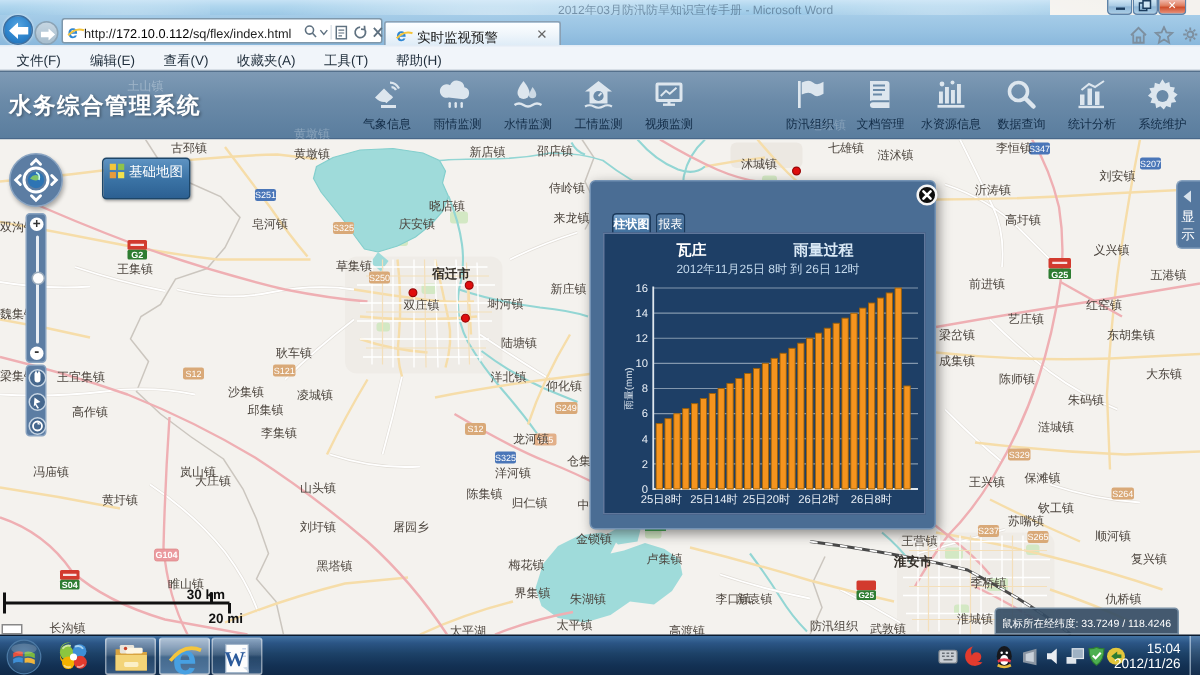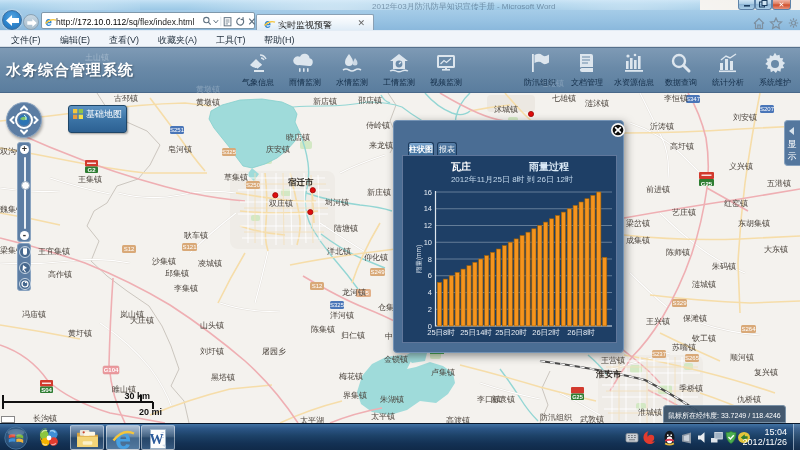--- a/index.html
+++ b/index.html
@@ -545,21 +545,21 @@
     <span class="mlbl" style="left:371px;top:318px;">太平镇</span>
     <span class="mlbl" style="left:431px;top:274px;">卢集镇</span>
     <span class="mlbl" style="left:477px;top:273px;margin-top:28px;">李口镇</span>
     <span class="mlbl" style="left:491px;top:301px;">新袁镇</span>
     <span class="mlbl" style="left:446px;top:322px;">高渡镇</span>
     <span class="mlbl" style="left:540px;top:319px;">防汛组织</span>
     <span class="mlbl" style="left:601px;top:262px;">王营镇</span>
     <span class="mlbl" style="left:580px;top:321px;">武敦镇</span>
     <span class="mlbl" style="left:638px;top:314px;">淮城镇</span>
     <span class="mlbl" style="left:730px;top:259px;">顺河镇</span>
-    <span class="mlbl" style="left:647px;top:290px;padding-left:32px;">季桥镇</span>
+    <span class="mlbl" style="left:647px;top:290px;">季桥镇</span>
     <span class="mlbl" style="left:737px;top:301px;">仇桥镇</span>
     <span class="mlbl" style="left:112px;top:291px;">睢山镇</span>
     <span class="mlbl" style="left:33px;top:320px;">长沟镇</span>
     <span class="mlbl" style="left:120px;top:173px;margin-top:43px;">岚山镇</span>
     <span class="mlbl" style="left:200px;top:227px;">山头镇</span>
     <span class="mlbl" style="left:200px;top:253px;">刘圩镇</span>
     <span class="mlbl" style="left:211px;top:279px;">黑塔镇</span>
     <span class="mlbl" style="left:341px;top:237px;">归仁镇</span>
     <span class="mlbl" style="left:384px;top:261px;">金锁镇</span>
     <span class="mlbl" style="left:339px;top:278px;">梅花镇</span>

